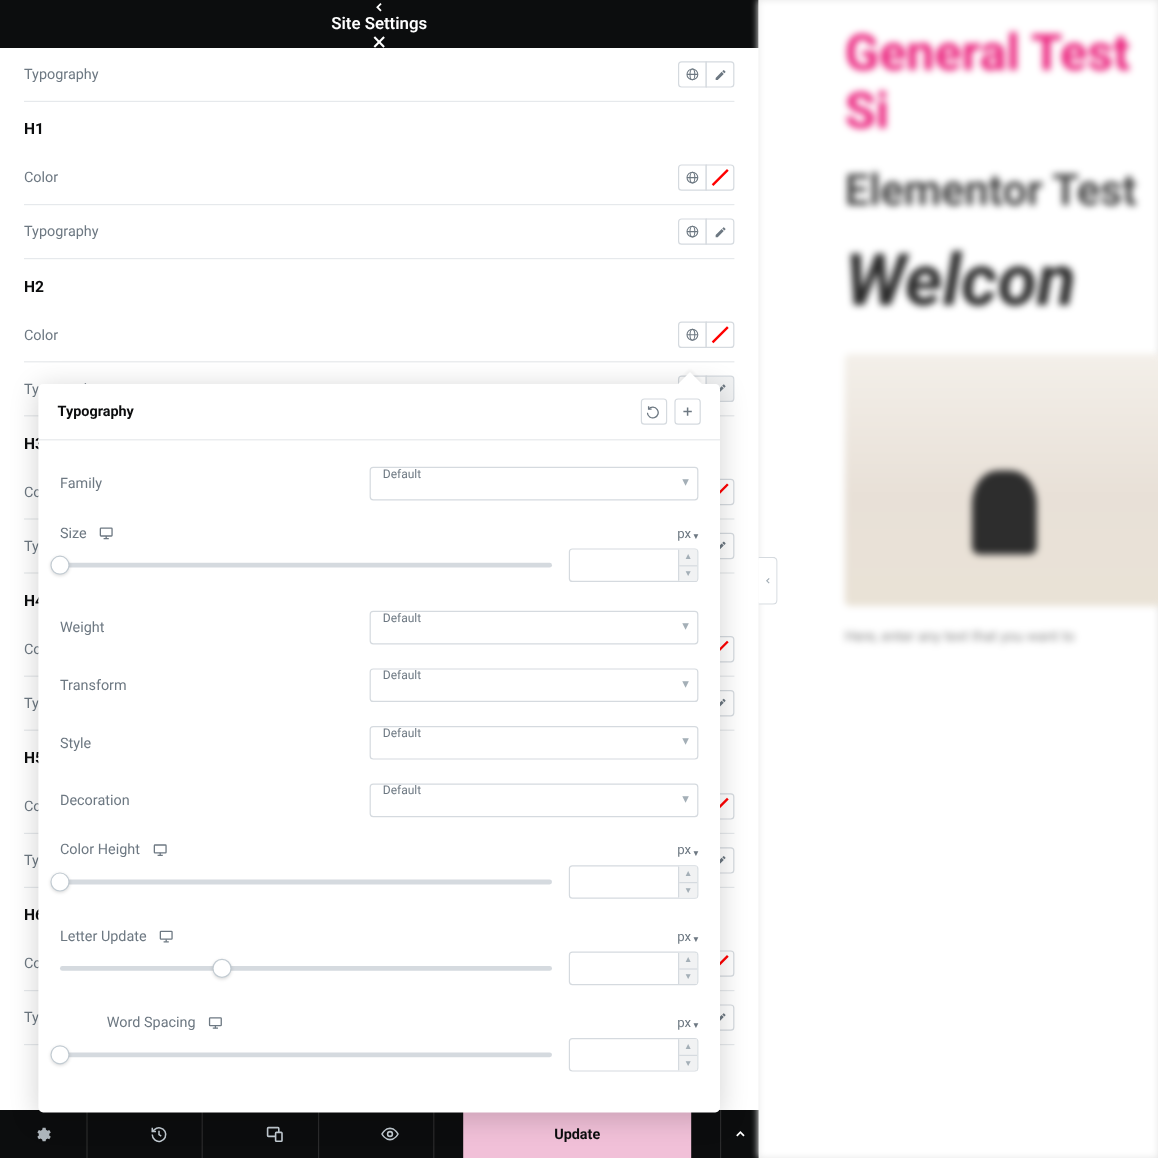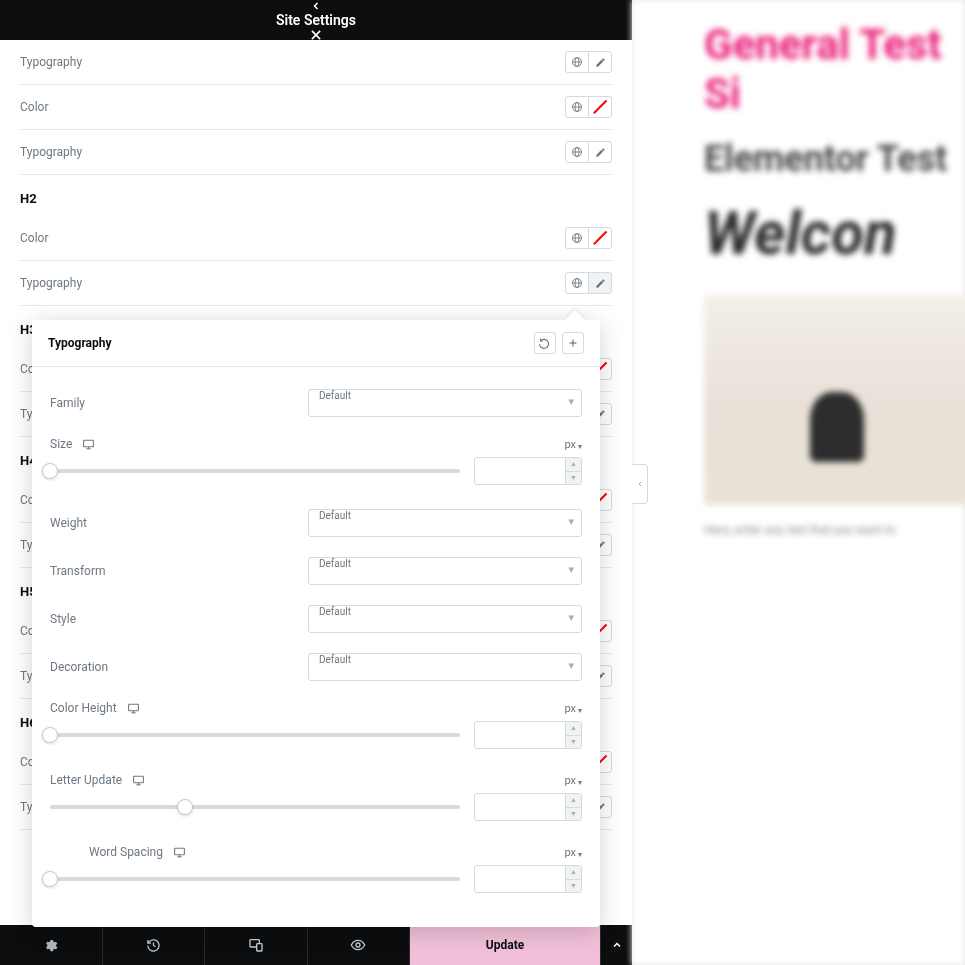--- a/index.html
+++ b/index.html
@@ -39,21 +39,21 @@
 .slider { flex: 1; position: relative; height: 4px; background: #d5dadf; border-radius: 2px; }
 .slider-thumb { position: absolute; top: -6px; width: 16px; height: 16px; background: #fff; border: 1px solid #c2cbd2; border-radius: 50%; box-shadow: 0 1px 3px rgba(0,0,0,0.15); cursor: grab; }
 .num-input { width: 108px; height: 28px; border: 1px solid #d5dadf; border-radius: 3px; display: flex; align-items: center; }
 .num-input input { flex: 1; border: 0; padding: 0 6px; font-size: 12px; color: #6d7882; outline: none; min-width: 0; }
 .spinners { width: 16px; height: 100%; background: #f1f2f3; border-left: 1px solid #d5dadf; display: flex; flex-direction: column; }
 .spin { flex: 1; display: flex; align-items: center; justify-content: center; font-size: 7px; color: #a4afb7; cursor: pointer; }
 .spin:first-child { border-bottom: 1px solid #d5dadf; }
 
 .help-link { text-align: center; padding: 16px 0; font-size: 12px; color: #6d7882; display: flex; justify-content: center; align-items: center; gap: 6px; cursor: pointer; }
 
-.footer { height: 40px; background: #0c0d0e; display: flex; align-items: stretch; }
+.footer { height: 40px; background: #0c0d0e; display: flex; align-items: stretch; gap: 24px; }
 .footer-icon { flex: 1; display: flex; align-items: center; justify-content: center; color: #c2cbd2; cursor: pointer; font-size: 14px; }
 .footer-icon:not(:last-child) { border-right: 1px solid #2b2b2c; }
 .update-btn { width: 190px; background: #f1c0d8; color: #0c0d0e; font-size: 12px; font-weight: 700; display: flex; align-items: center; justify-content: center; cursor: pointer; }
 .chev-btn { width: 32px; background: #0c0d0e; color: #fff; display: flex; align-items: center; justify-content: center; cursor: pointer; border-left: 1px solid #2b2b2c; }
 
 .preview { position: absolute; left: 632px; top: 0; width: 333px; height: 965px; background: #fff; filter: blur(3px); padding: 20px 0 20px 72px; }
 .pv-title1 { font-size: 42px; font-weight: 700; color: #ea1e7a; margin-bottom: 20px; }
 .pv-title2 { font-size: 36px; font-weight: 600; color: #3a3a3a; margin-bottom: 18px; }
 .pv-title3 { font-size: 60px; font-style: italic; font-weight: 700; color: #2b2b2b; margin-bottom: 26px; }
 .pv-img { width: 280px; height: 210px; background: linear-gradient(180deg, #f3efe9 0%, #e8e0d7 56%, #e9e2d6 100%); border-radius: 4px; position: relative; margin-bottom: 18px; }
@@ -94,20 +94,21 @@
               <line x1="3" y1="12" x2="21" y2="12"></line>
             </svg>
           </div>
           <div class="ctrl-btn">
             <svg width="11" height="11" viewBox="0 0 24 24" fill="currentColor">
               <path d="M3 17.25V21h3.75l11-11-3.75-3.75-11 11zM20.7 7.05a1 1 0 0 0 0-1.4l-2.35-2.35a1 1 0 0 0-1.4 0L15 5.25 18.75 9l1.95-1.95z"></path>
             </svg>
           </div>
         </div>
       </div>
+      <div class="section-header">H1</div>
       <div class="section-row">
         <span>Color</span>
         <div class="ctrl-group">
           <div class="ctrl-btn">
             <svg width="12" height="12" viewBox="0 0 24 24" fill="none" stroke="currentColor" stroke-width="1.8">
               <circle cx="12" cy="12" r="9"></circle>
               <ellipse cx="12" cy="12" rx="4" ry="9"></ellipse>
               <line x1="3" y1="12" x2="21" y2="12"></line>
             </svg>
           </div>

